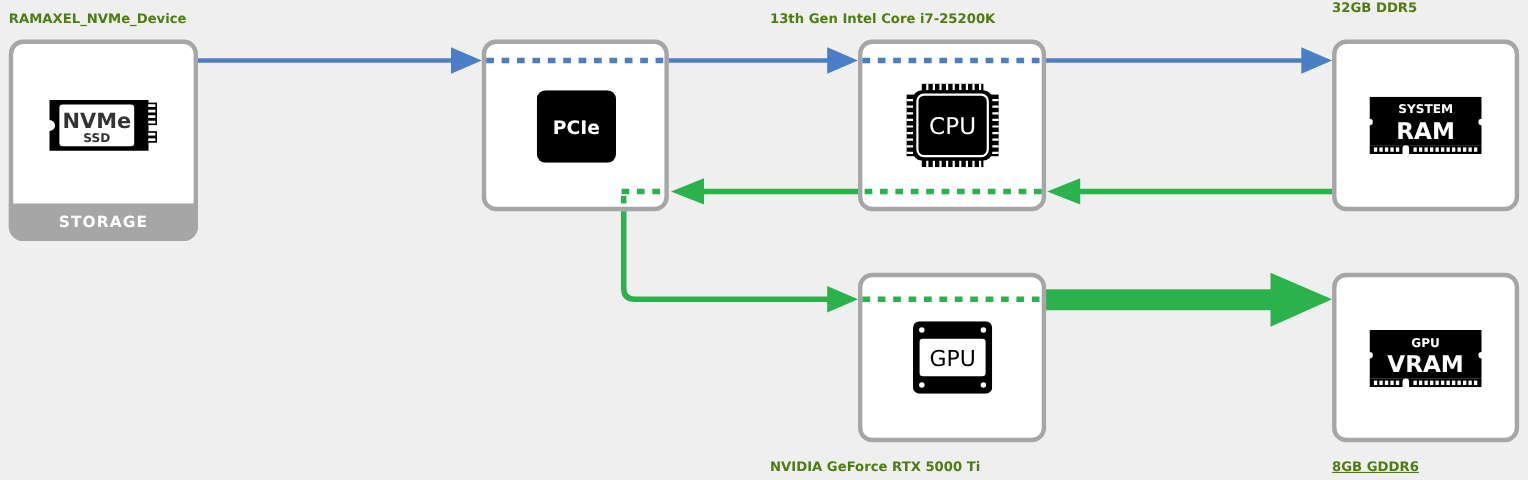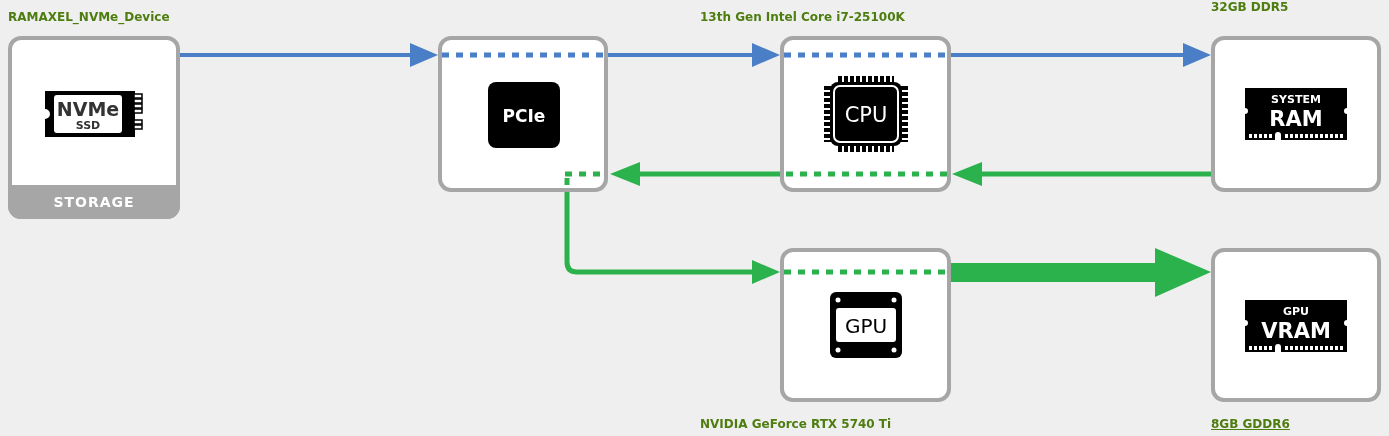--- a/index.html
+++ b/index.html
@@ -10,23 +10,23 @@
   .storage-footer { position:absolute; left:-4px; right:-4px; bottom:-4px; height:34px; background:#a6a6a6;
          border-radius:0 0 13px 13px; color:#fff; font-weight:bold; font-size:14px; letter-spacing:1px;
          display:flex; align-items:center; justify-content:center; }
   svg.links { position:absolute; left:0; top:0; }
   .icon { position:absolute; }
 </style>
 </head>
 <body>
 
 <div class="label" style="left:8px;top:10px;">RAMAXEL_NVMe_Device</div>
-<div class="label" style="left:700px;width:332px;top:10px;">13th Gen Intel Core i7-25100K</div>
+<div class="label" style="left:700px;width:332px;top:10px;">13th Gen Intel Core i7-25200K</div>
 <div class="label" style="left:1211px;width:170px;top:0;">32GB DDR5</div>
-<div class="label" style="left:700px;width:332px;top:417px;">NVIDIA GeForce RTX 5740 Ti</div>
+<div class="label" style="left:700px;width:332px;top:417px;">NVIDIA GeForce RTX 5000 Ti</div>
 <div class="label" style="left:1211px;width:170px;top:417px;text-decoration:underline;">8GB GDDR6</div>
 
 <div class="box" style="left:8px;top:36px;width:172px;height:183px;">
   <div class="storage-footer">STORAGE</div>
 </div>
 <div class="box" style="left:438px;top:36px;width:170px;height:156px;"></div>
 <div class="box" style="left:780px;top:36px;width:171px;height:156px;"></div>
 <div class="box" style="left:1211px;top:36px;width:170px;height:156px;"></div>
 <div class="box" style="left:780px;top:248px;width:171px;height:154px;"></div>
 <div class="box" style="left:1211px;top:248px;width:170px;height:154px;"></div>

